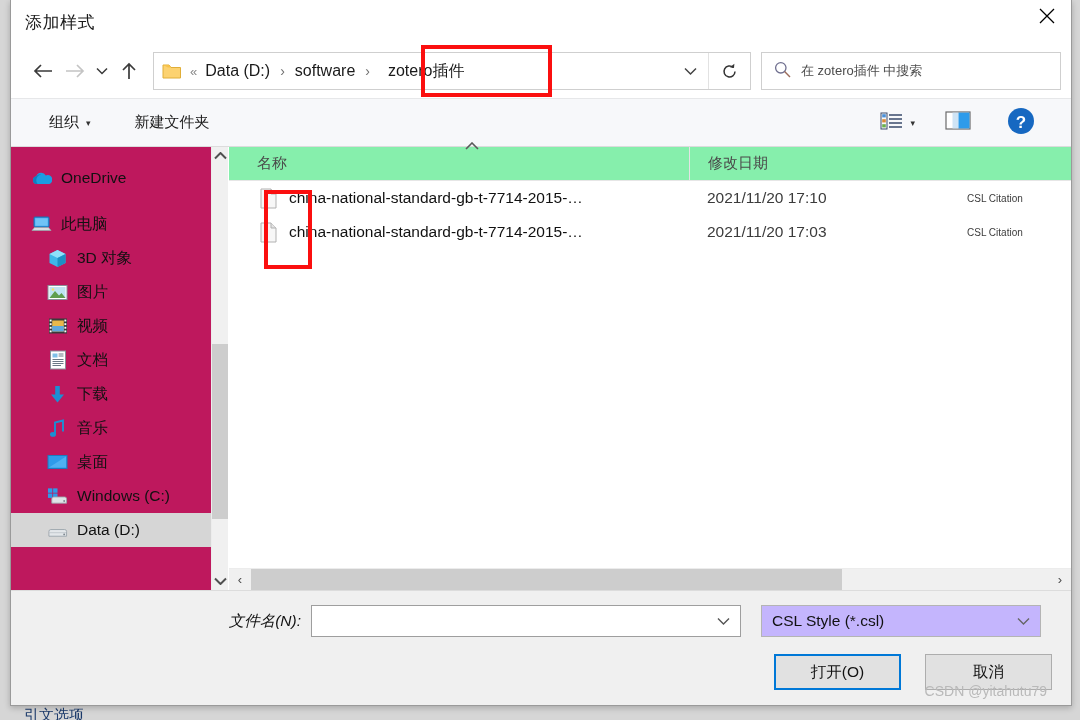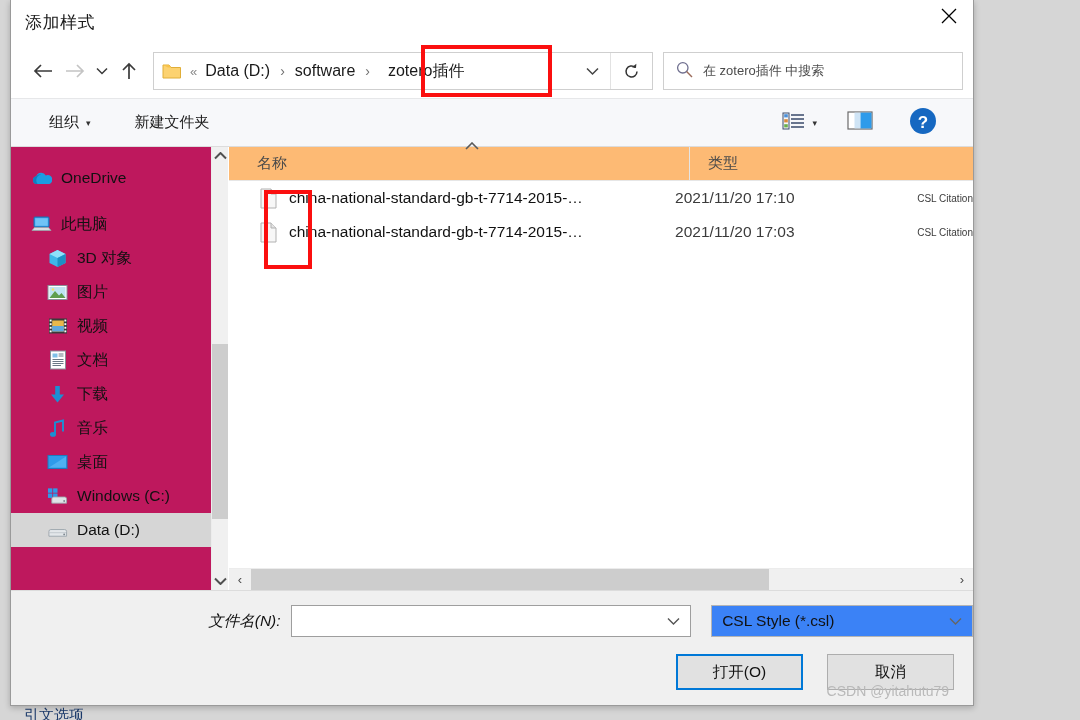--- a/index.html
+++ b/index.html
@@ -13,21 +13,21 @@
 
   
   .bg-text {
     position: absolute; left: 24px; top: 706px;
     font-size: 15px; color: #1b3a6b; white-space: nowrap;
   }
 
   
   .dialog {
     position: absolute; left: 10px; top: 0px;
-    width: 964px; height: 706px;
+    width: 1062px; height: 706px;
     background: #ffffff;
     border: 1px solid #9a9a9a;
     border-top: none;
     box-shadow: 0 2px 6px rgba(0,0,0,.22);
     display: flex; flex-direction: column;
   }
 
   
   .titlebar {
     height: 44px; background: #ffffff;
@@ -137,21 +137,21 @@
   .vscroll .arrow { height: 18px; width: 100%; display:flex; align-items:center; justify-content:center; color:#505050; font-size: 10px; }
   .vscroll .track { flex: 1 1 auto; width: 100%; position: relative; }
   .vscroll .thumb {
     position: absolute; left: 0; width: 100%; background: #cdcdcd;
   }
 
   
   .filelist { flex: 1 1 auto; display: flex; flex-direction: column; min-width: 0; background: #fff; position: relative; }
   .col-headers {
     height: 34px; flex: none; display: flex; align-items: center;
-    border-bottom: 1px solid #e6e6e6; background: #fdba74; position: relative;
+    border-bottom: 1px solid #e6e6e6; background: #86efac; position: relative;
     padding-left: 10px;
   }
   .col {
     font-size: 15px; color: #4a4a4a; height: 100%;
     display: flex; align-items: center; padding-left: 18px;
     position: relative;
   }
   .col + .col { border-left: 1px solid #e4e4e4; }
   .sort-arrow {
     position: absolute; left: 236px; top: -8px; color: #5a5a5a; font-size: 12px;
@@ -186,21 +186,21 @@
   .fname-label {
     font-size: 15.5px; color: #111; width: 300px; text-align: right; padding-right: 10px; font-style: italic;
   }
   .fname-input {
     width: 430px; height: 32px; background: #fff; border: 1px solid #9e9e9e;
     display: flex; align-items: center; justify-content: flex-end; padding-right: 10px;
   }
   .fname-input .caret { color: #555; font-size: 12px; }
   .ftype-select {
     width: 280px; height: 32px; margin-left: 20px;
-    background: #3b82f6; border: 1px solid #b4b4b4;
+    background: #c4b5fd; border: 1px solid #b4b4b4;
     display: flex; align-items: center; padding: 0 10px;
   }
   .ftype-text { font-size: 15.5px; color: #111; flex: 1 1 auto; white-space: nowrap; }
   .ftype-caret { color: #666; font-size: 12px; }
 
   .btn-row {
     position: absolute; right: 19px; top: 63px; display: flex; gap: 24px;
   }
   .btn {
     width: 127px; height: 36px; background: #e1e1e1; border: 1px solid #adadad;
@@ -503,21 +503,21 @@
 
       <div class="filelist">
 
         <div class="col-headers">
           <div class="sort-arrow">
             <svg width="14" height="8" viewBox="0 0 14 8">
                 <path d="M1 7 L7 1 L13 7" stroke="#5a5a5a" stroke-width="1.6" fill="none"></path>
               </svg>
           </div>
           <div class="col" style="width:450px">名称</div>
-          <div class="col" style="flex:1">类型</div>
+          <div class="col" style="width:260px">修改日期</div>
         </div>
 
         <div class="rows">
           <div class="row">
             <div class="cell-name" style="width:450px">
               <span class="file-icon">
                 <svg width="17" height="21" viewBox="0 0 17 21">
                   <path d="M1 1 H11 L16 6 V20 H1 Z" fill="#f7f7f7" stroke="#b1b1b1" stroke-width="1"></path>
                   <path d="M11 1 V6 H16" fill="#e4e4e4" stroke="#b1b1b1" stroke-width="1"></path>
                 </svg>

